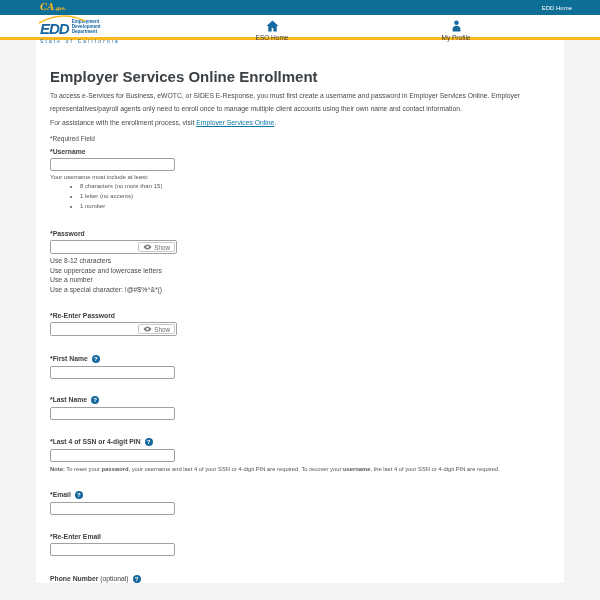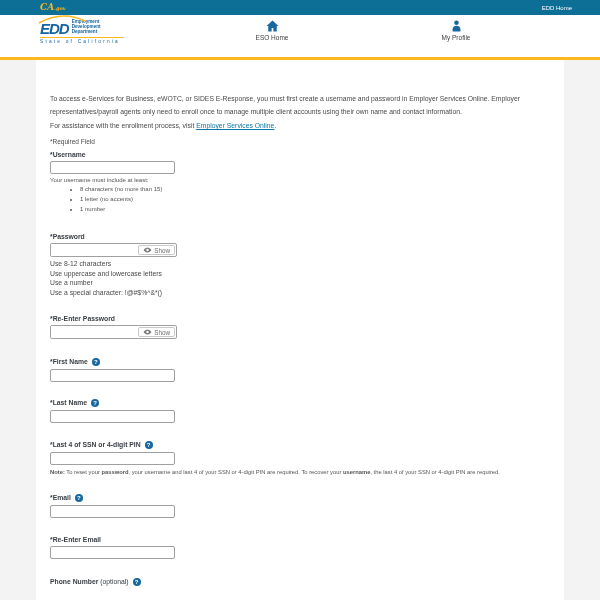--- a/index.html
+++ b/index.html
@@ -8,21 +8,21 @@
 
   
   .topbar { height:15px; background:#0D6E96; display:flex; align-items:center;
     justify-content:space-between; padding:0 28px 0 40px; }
   .ca-logo { color:#FDB81E; font-family:"DejaVu Serif", serif; font-style:italic;
     font-weight:bold; font-size:9px; line-height:10px; cursor:pointer; }
   .ca-logo .gov { font-size:5px; font-style:italic; }
   .topbar-link { color:#ffffff; font-size:6px; text-decoration:none; cursor:pointer; }
 
   
-  .header { height:42px; background:#ffffff; position:relative; }
+  .header { height:22px; background:#ffffff; position:relative; }
   .edd-logo { position:absolute; left:40px; top:4px; width:86px; cursor:pointer; }
   .edd-row { display:flex; align-items:flex-end; gap:3px; position:relative; }
   .swoosh { position:absolute; left:-3px; top:-5px; }
   .edd-acronym { font-size:15px; font-weight:bold; font-style:italic;
     color:#15649F; line-height:14px; letter-spacing:-1px; }
   .edd-words { font-size:4.6px; font-weight:bold; color:#15649F; line-height:5.2px; padding-bottom:1px;}
   .edd-underline { border-top:1.5px solid #FDB81E; margin-top:1px; width:84px; }
   .edd-state { font-size:4.8px; color:#15649F; letter-spacing:2.2px; margin-top:1px; }
 
   .nav-item { position:absolute; top:5px; text-align:center; cursor:pointer; }
@@ -105,20 +105,21 @@
       </svg>
     <div class="nav-label">My Profile</div>
   </div>
 </div>
 
 <div class="gold-line"></div>
 
 <div class="page">
 <div class="card">
 
+  <h1>Employer Services Online Enrollment</h1>
 
   <p class="intro">To access e-Services for Business, eWOTC, or SIDES E-Response, you must first create a username and password in Employer Services Online. Employer representatives/payroll agents only need to enroll once to manage multiple client accounts using their own name and contact information.</p>
 
   <p class="assist"><span>For assistance with the enrollment process, visit </span><a>Employer Services Online</a><span>.</span></p>
 
   <p class="required">*Required Field</p>
 
   <div class="group" style="margin-top:6px">
     <label class="flabel"><span>*Username</span></label>
     <input class="tinput" type="text" style="">

